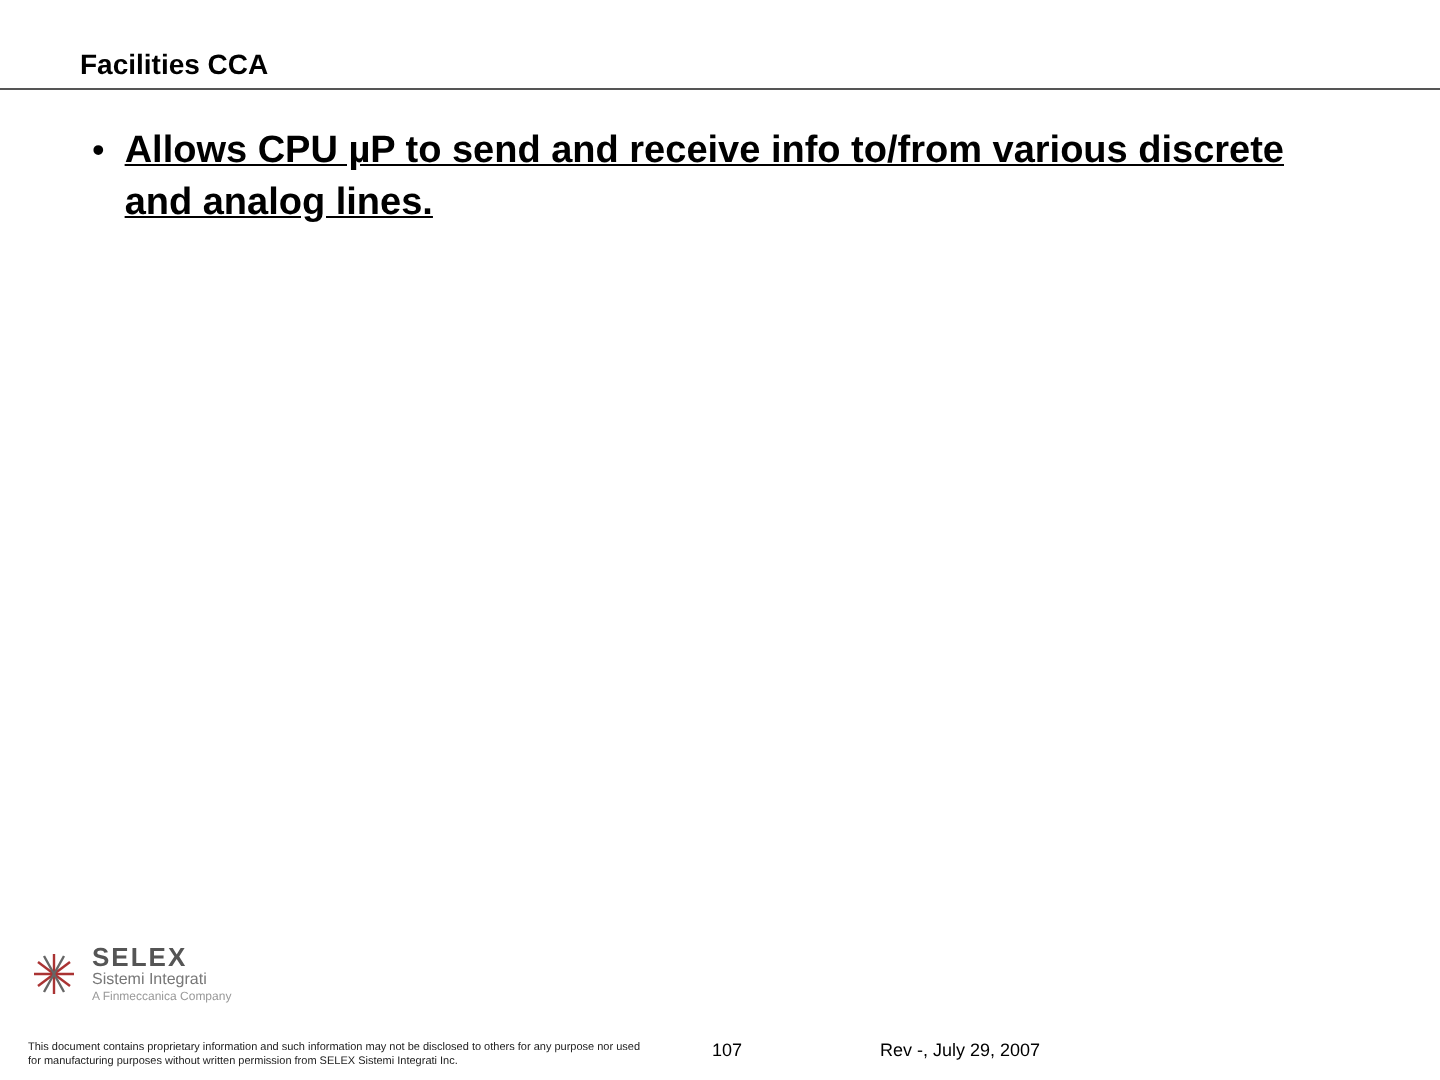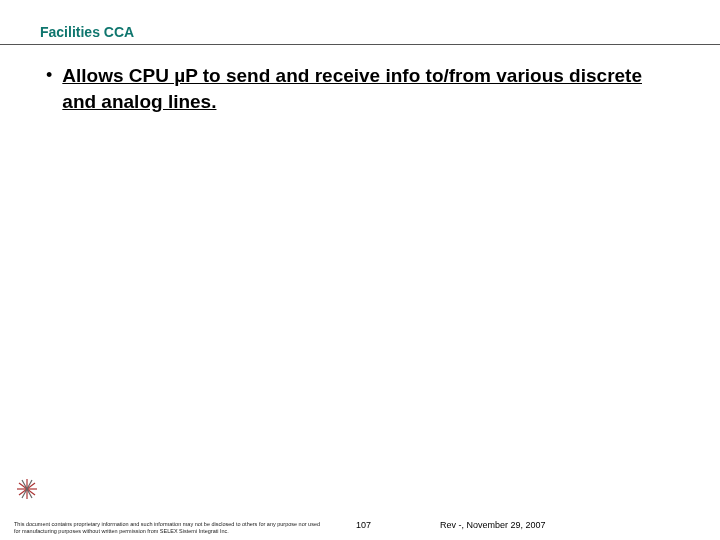--- a/index.html
+++ b/index.html
@@ -11,21 +11,21 @@
     position: relative;
     overflow: hidden;
   }
   .header {
     padding: 24px 0 4px 40px;
     border-bottom: 1px solid #555;
   }
   .header-title {
     font-size: 14px;
     font-weight: bold;
-    color: #0f766e;
+    color: #000000;
   }
   .content {
     padding: 18px 40px 0 40px;
   }
   .bullet-row {
     display: flex;
     align-items: flex-start;
     gap: 8px;
   }
   .bullet-dot {
@@ -140,22 +140,27 @@
           <path d="M5 7 L21 19"></path>
           <path d="M21 7 L5 19"></path>
           <path d="M3 13 L23 13"></path>
         </g>
         <g stroke="#666" stroke-width="1.2" fill="none">
           <path d="M8 4 L18 22"></path>
           <path d="M18 4 L8 22"></path>
         </g>
       </svg>
     </div>
+    <div class="selex-text">
+      <div class="selex-name">SELEX</div>
+      <div class="selex-sub">Sistemi Integrati</div>
+      <div class="selex-tag">A Finmeccanica Company</div>
+    </div>
   </div>
 
   <div class="disclaimer">This document contains proprietary information and such information may not be disclosed to others for any purpose nor used for manufacturing purposes without written permission from SELEX Sistemi Integrati Inc.</div>
 
   <div class="page-num">107</div>
 
-  <div class="rev-date">Rev -, November 29, 2007</div>
+  <div class="rev-date">Rev -, July 29, 2007</div>
 
 
 </div>
 
 </body></html>

